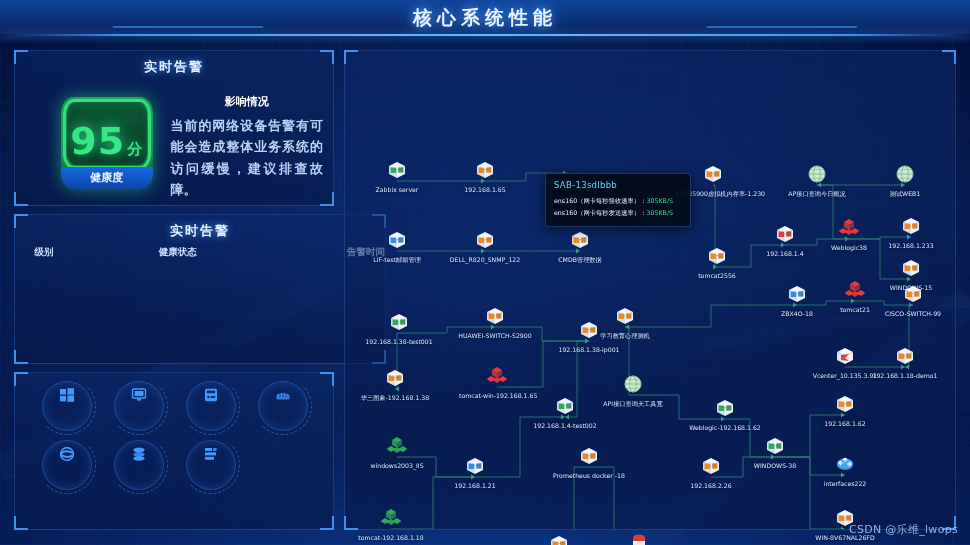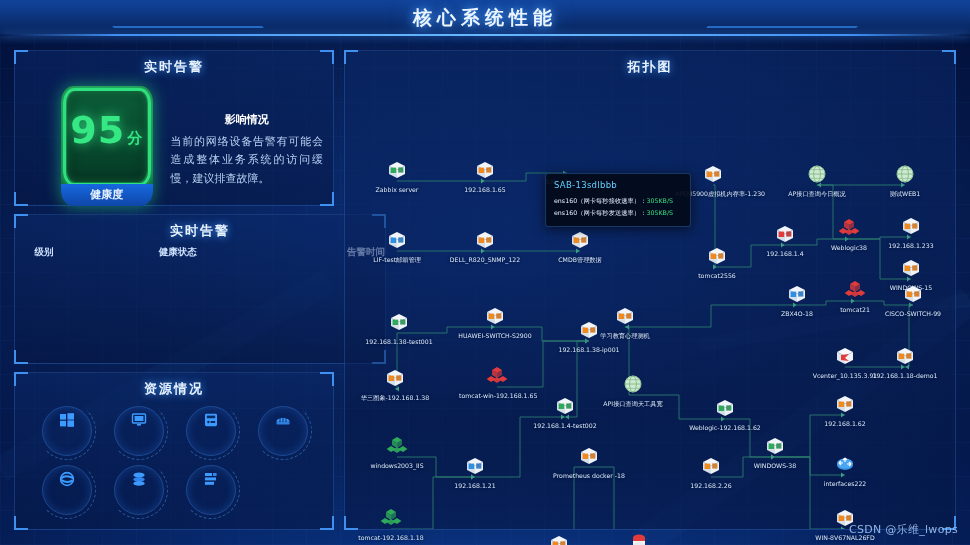--- a/index.html
+++ b/index.html
@@ -65,21 +65,21 @@
   }
 
   #panel-health{ left:14px; top:50px; width:320px; height:156px; }
   #panel-alarm { left:14px; top:214px; width:372px; height:150px; }
   #panel-res   { left:14px; top:372px; width:320px; height:158px; }
   #panel-topo  { left:344px; top:50px; width:612px; height:480px; }
 
   
   .health-wrap{ display:flex; align-items:center; padding:6px 10px 0 14px; }
   .gauge{
-    position:relative; width:96px; height:120px; margin-left:32px; margin-top:4px;
+    position:relative; width:96px; height:92px; margin-left:32px; margin-top:4px;
     border-radius:12px/16px;
     background:linear-gradient(180deg,#1f8f55 0%,#0c6a3d 72%,#0c6a3d 72%);
     box-shadow:0 0 16px rgba(40,220,130,.55), inset 0 0 22px rgba(0,0,0,.35);
     overflow:hidden;
   }
   .gauge .inner{
     position:absolute; left:6px; right:6px; top:5px; bottom:24px;
     border-radius:9px/13px;
     background:linear-gradient(180deg,#0c5f3a,#063a26);
     box-shadow:inset 0 0 14px rgba(0,0,0,.55);
@@ -95,21 +95,21 @@
     text-shadow:0 0 12px rgba(53,232,132,.8);
   }
   .gauge .score small{ font-size:15px; margin-left:2px; }
   .gauge .cap{
     position:absolute; left:0; right:0; bottom:0; height:22px; line-height:22px;
     text-align:center; font-size:11px; color:#eaf4ff; font-weight:bold;
     background:linear-gradient(180deg,#1668e0,#0f46a8);
   }
   .impact{ margin-left:18px; width:160px; padding-top:12px; }
   .impact h4{ text-align:center; font-size:11px; color:#ffffff; margin-bottom:6px; font-weight:bold;}
-  .impact p{ font-size:11px; line-height:1.65; color:#b9d3f5; text-align:justify; }
+  .impact p{ font-size:13px; line-height:1.65; color:#b9d3f5; text-align:justify;font-weight:bold; }
 
   
   table.alarms{ width:100%; border-collapse:collapse; margin-top:4px; }
   table.alarms th{
     font-size:9.5px; color:#cfe3ff; font-weight:bold; padding:2px 0 3px 0;
   }
   table.alarms td{ font-size:8.6px; color:#dbe9ff; padding:1.2px 0; white-space:nowrap; }
   .col-sev{ width:50px; text-align:center; }
   .col-title{ width:178px; padding-left:4px !important; }
   .col-time{ width:92px; text-align:right; }
@@ -263,21 +263,20 @@
         </tr>
       </tbody>
   </table>
 </div>
 
 <div class="panel" id="panel-res">
   <span class="corner c-tl"></span>
   <span class="corner c-tr"></span>
   <span class="corner c-bl"></span>
   <span class="corner c-br"></span>
-  <div class="p-title">资源情况</div>
   <div class="res-grid" id="res-grid">
       <div class="res-item">
         <div class="dial">
           <span class="ico"><svg width="16" height="16" viewBox="0 0 16 16">
               <rect x="1" y="2" width="6" height="5.6" fill="#3d9bff"></rect>
               <rect x="8.4" y="1.2" width="6.6" height="6.4" fill="#3d9bff"></rect>
               <rect x="1" y="8.8" width="6" height="5.6" fill="#3d9bff"></rect>
               <rect x="8.4" y="8.4" width="6.6" height="6.4" fill="#3d9bff"></rect>
             </svg></span>
           <span class="num"></span>
@@ -355,21 +354,20 @@
         <div class="lbl"></div>
       </div>
     </div>
 </div>
 
 <div class="panel" id="panel-topo">
   <span class="corner c-tl"></span>
   <span class="corner c-tr"></span>
   <span class="corner c-bl"></span>
   <span class="corner c-br"></span>
-  <div class="p-title">拓扑图</div>
 
   <div id="topo-canvas">
     <svg id="topo-links" width="612" height="452" style="position:absolute;left:0;top:0;">
         <path d="M52 104 L96 104 L96 104 L140 104" fill="none" stroke="#2e7f6f" stroke-width="1" opacity=".85"></path>
         <polygon points="136,101.4 136,106.6 139.5,104" fill="#3c9c85"></polygon>
         <path d="M140 104 L181 104 L181 96 L222 96" fill="none" stroke="#2e7f6f" stroke-width="1" opacity=".85"></path>
         <polygon points="218,93.4 218,98.6 221.5,96" fill="#3c9c85"></polygon>
         <path d="M52 174 L96 174 L96 174 L140 174" fill="none" stroke="#2e7f6f" stroke-width="1" opacity=".85"></path>
         <polygon points="136,171.4 136,176.6 139.5,174" fill="#3c9c85"></polygon>
         <path d="M140 174 L187.5 174 L187.5 174 L235 174" fill="none" stroke="#2e7f6f" stroke-width="1" opacity=".85"></path>

